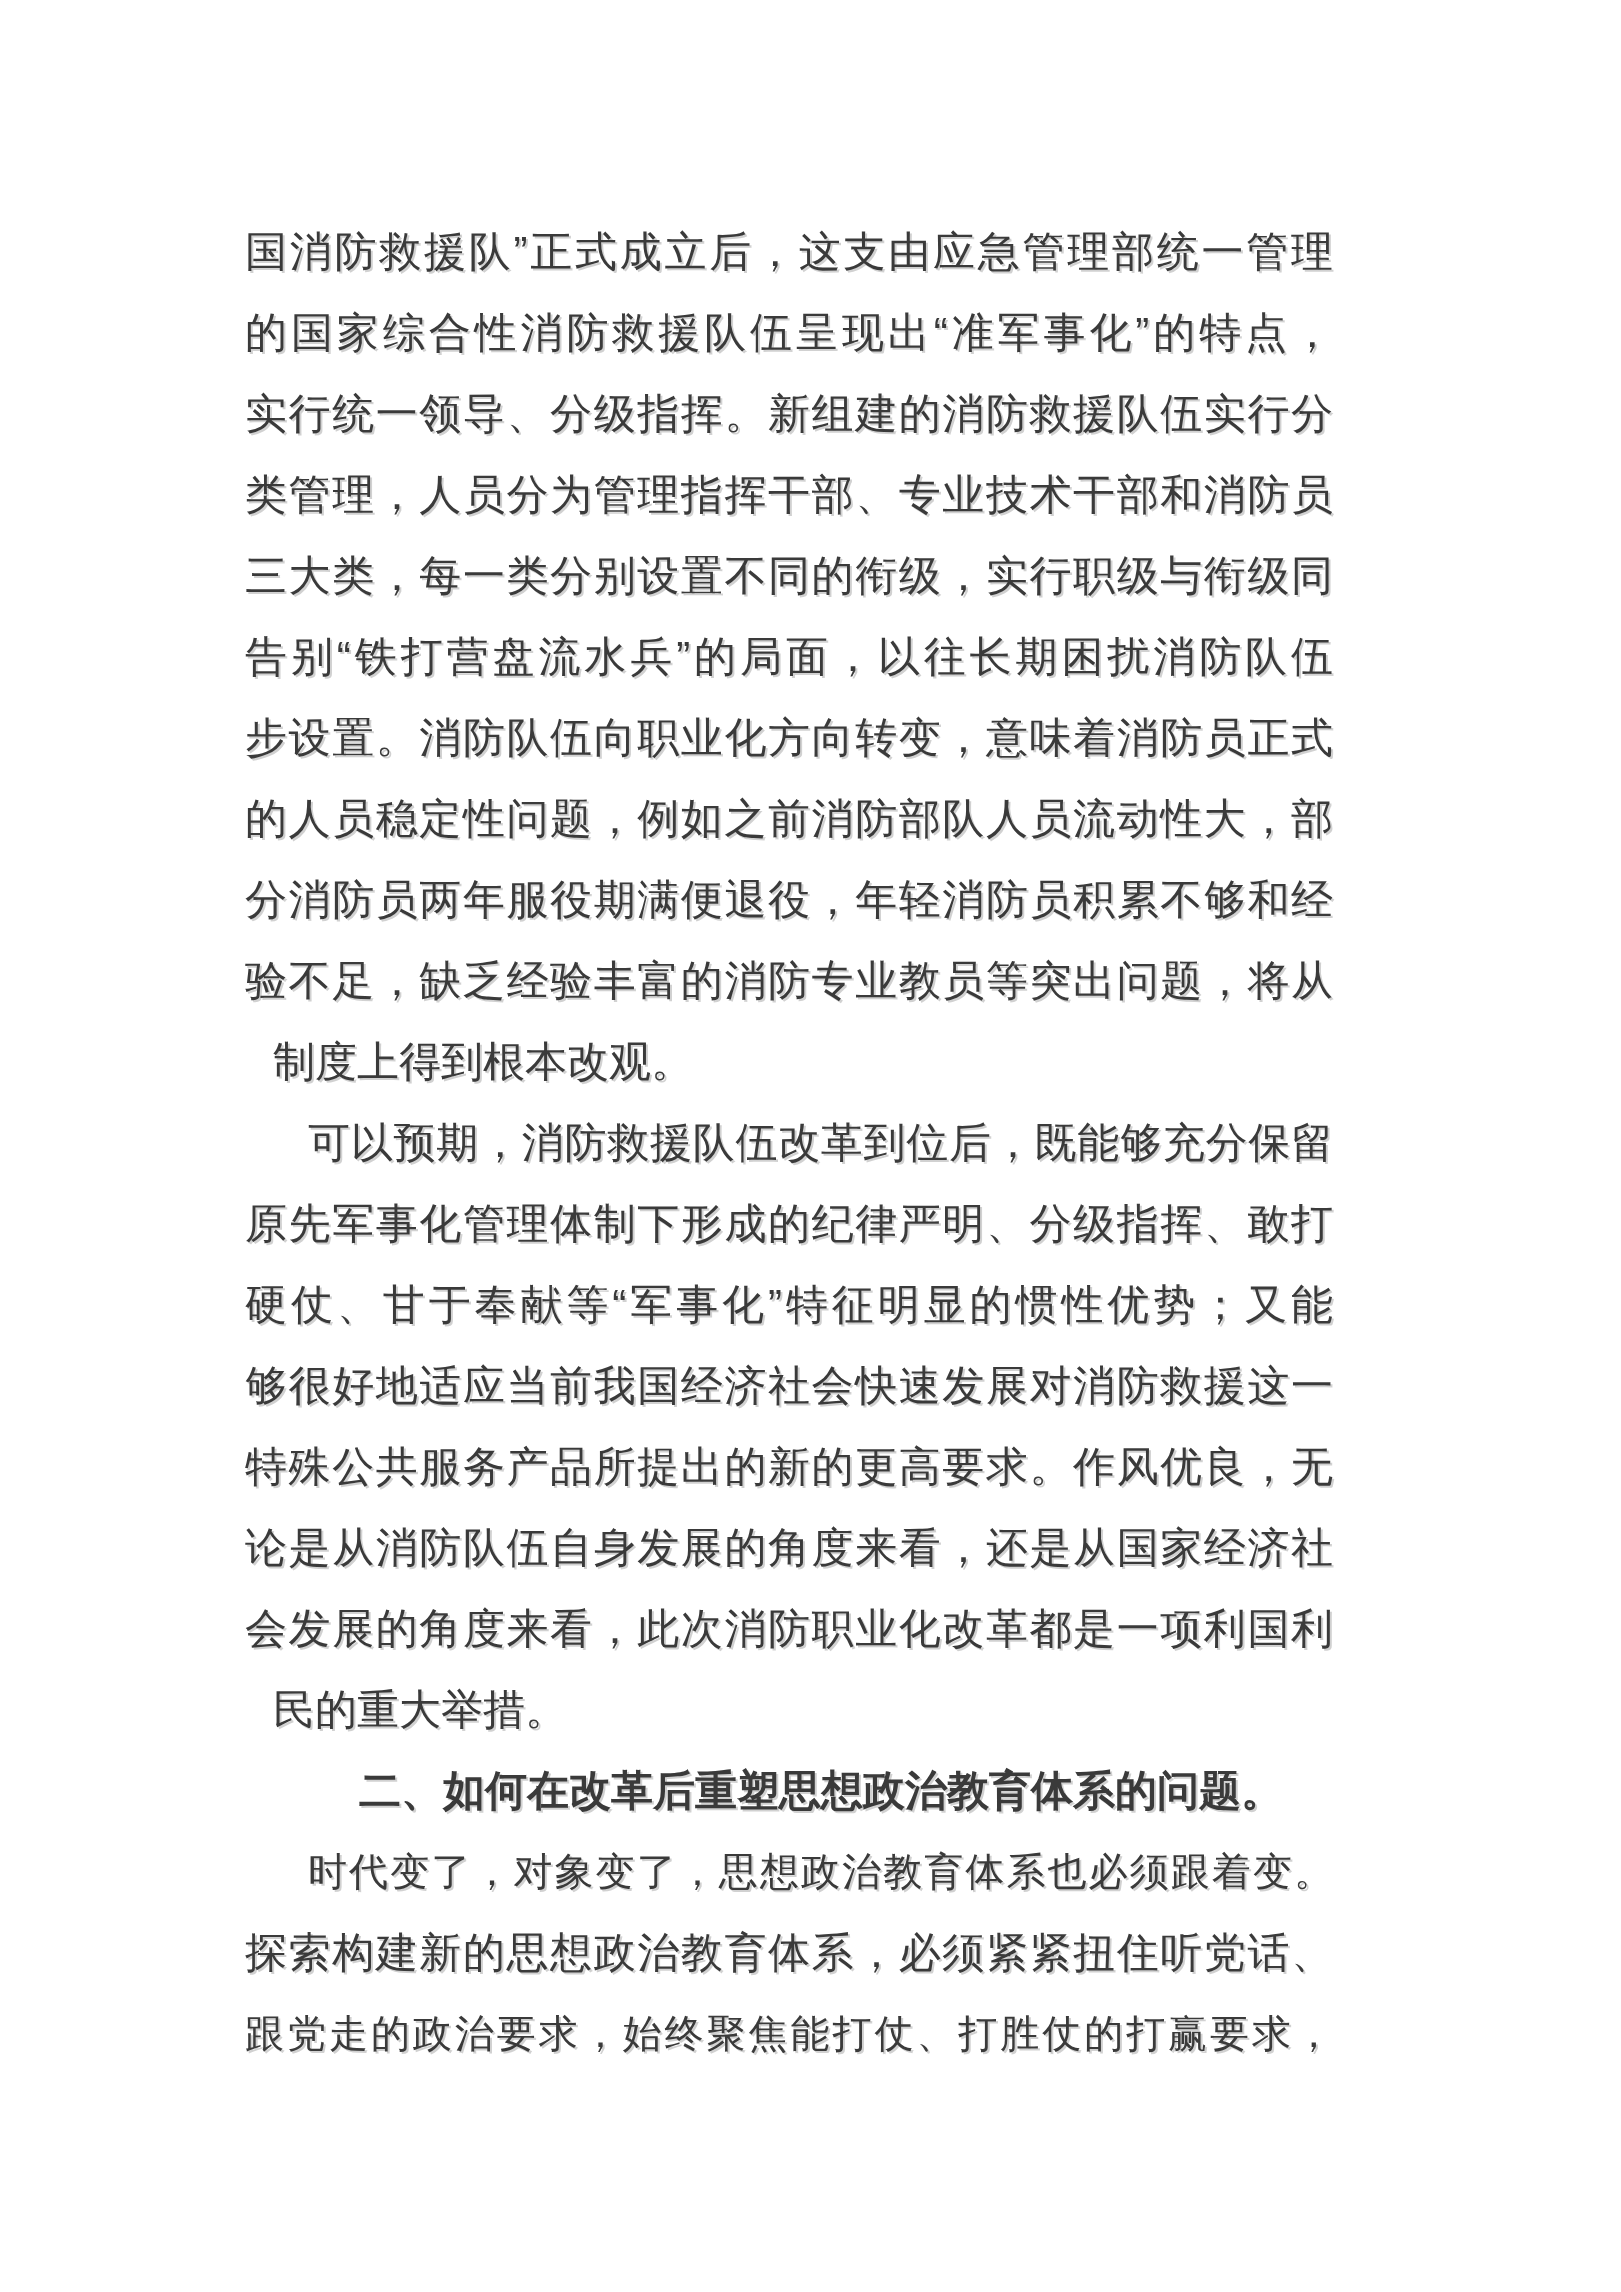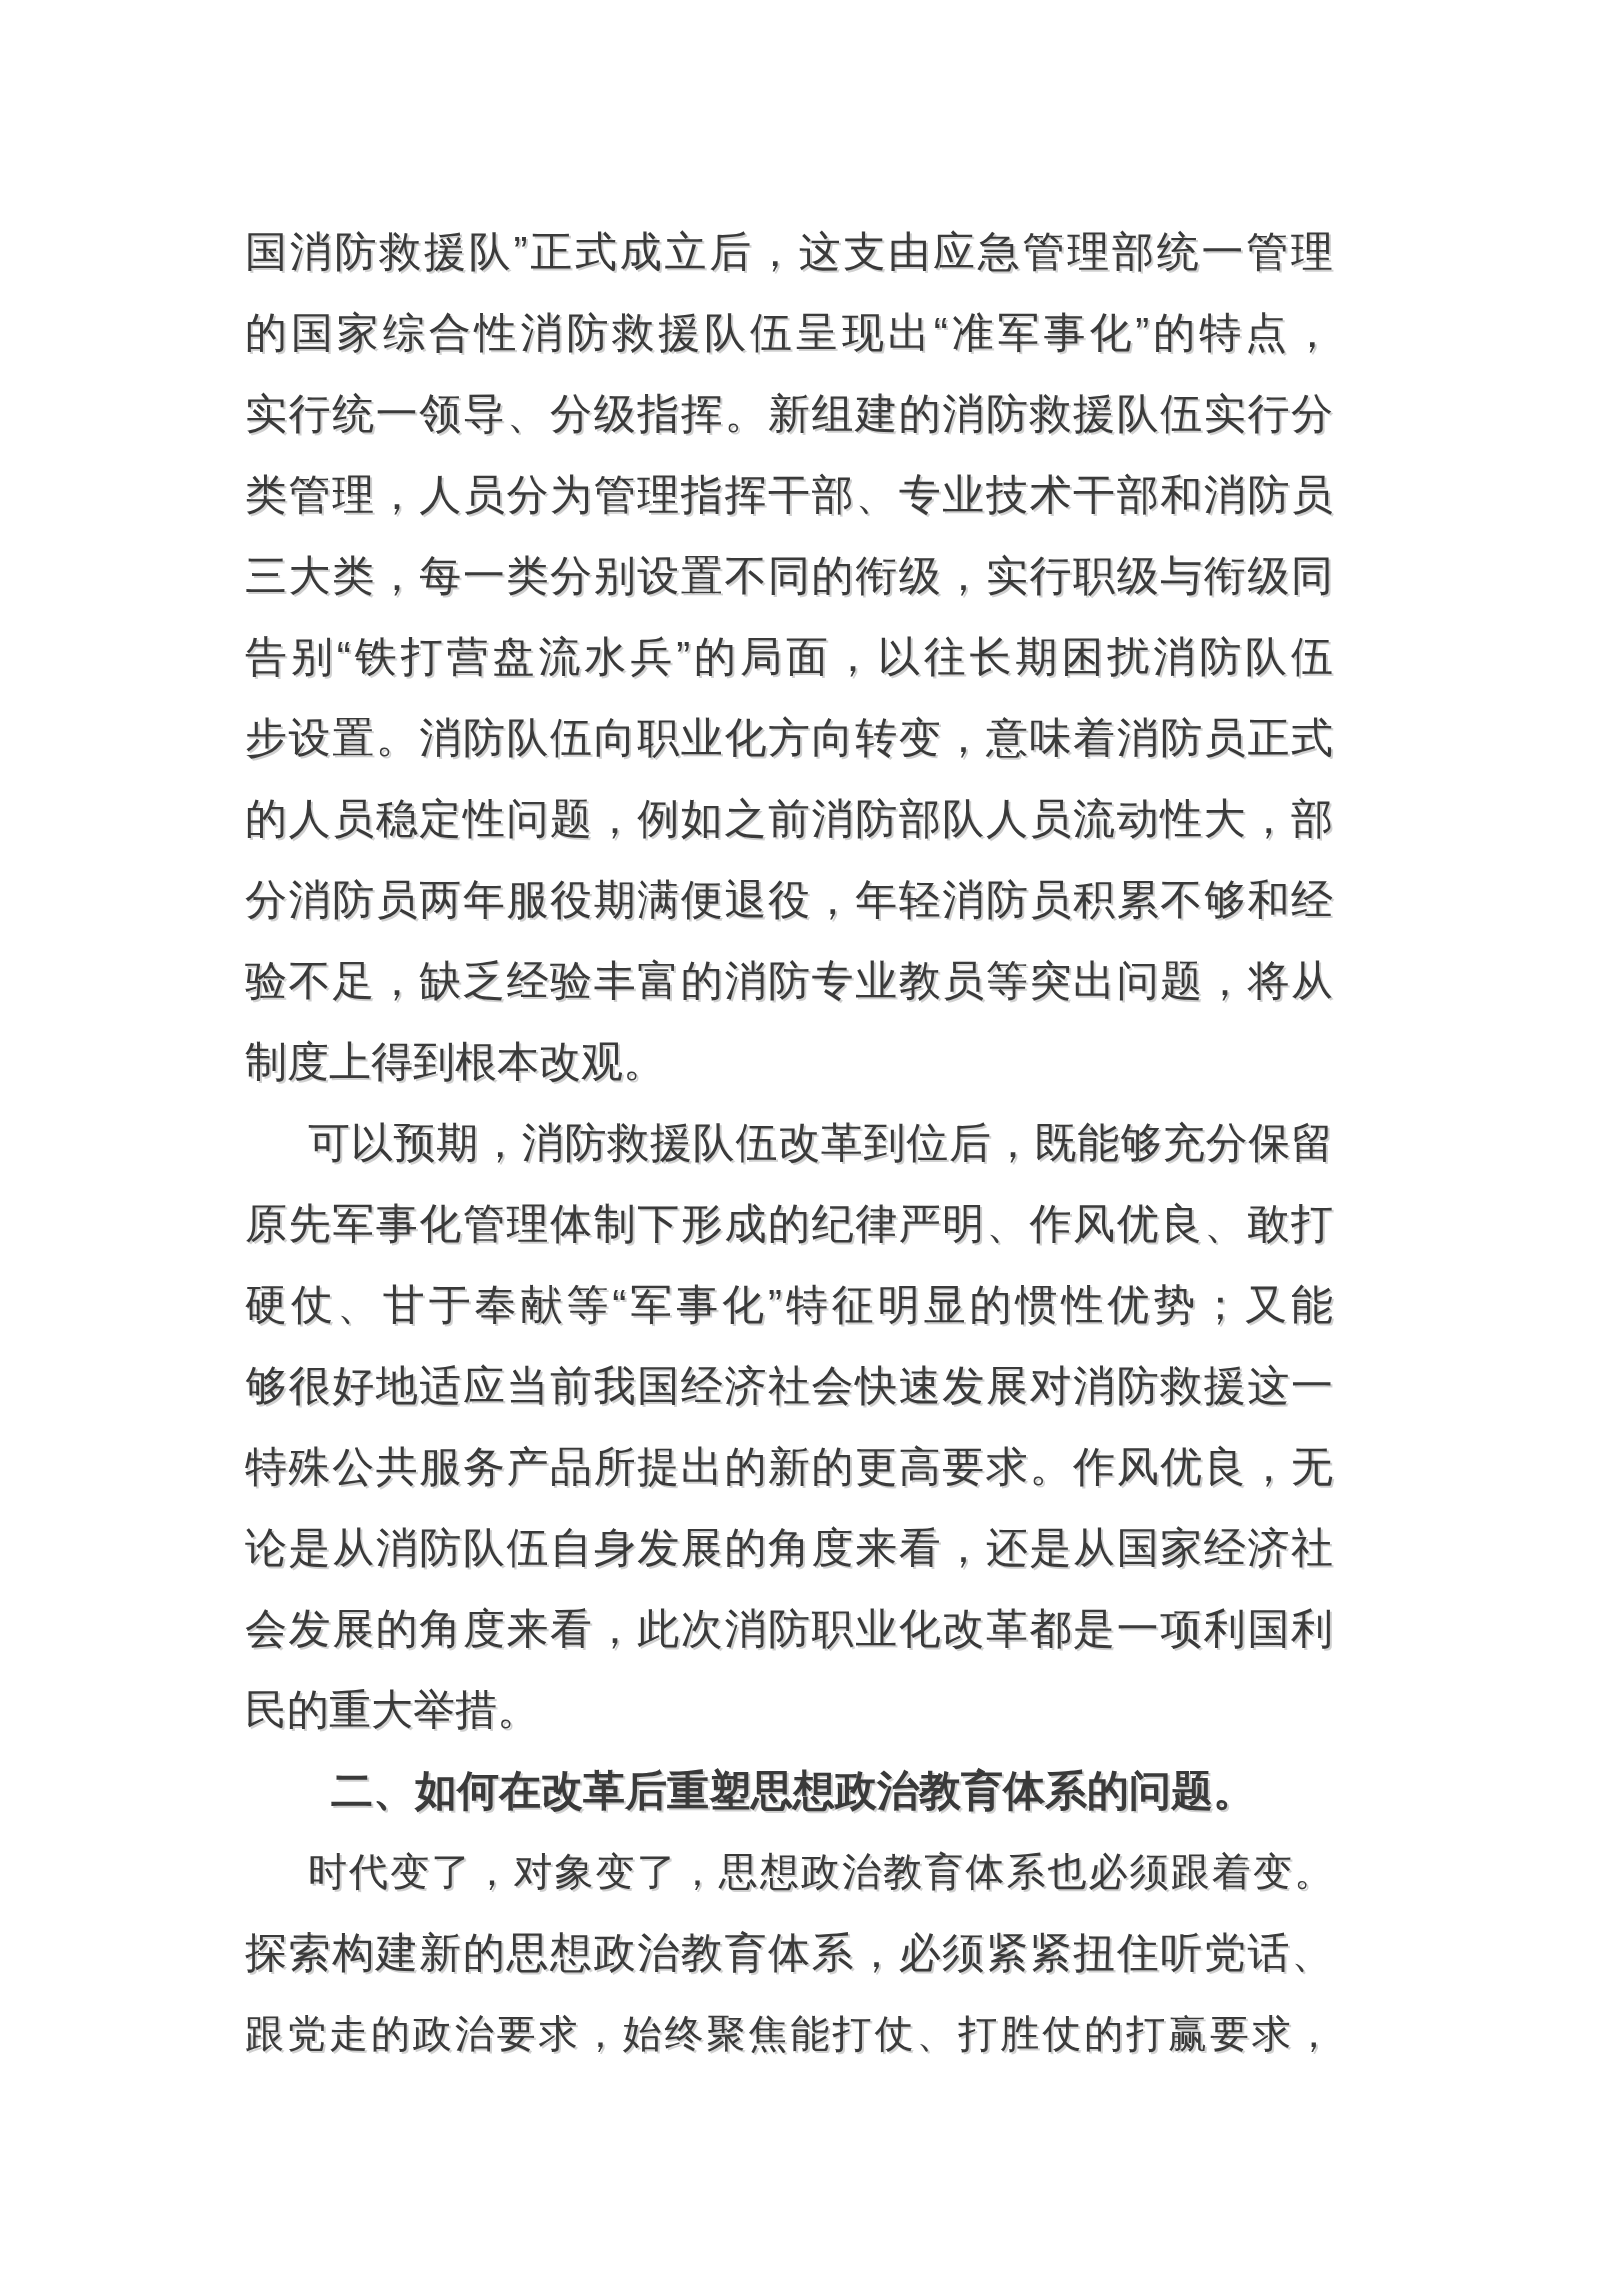--- a/index.html
+++ b/index.html
@@ -28,20 +28,21 @@
     font-size: 42px;
     text-align: justify;
     text-align-last: justify;
     text-justify: inter-character;
     text-shadow: 2px 2px 0 rgba(90, 90, 90, 0.28);
     letter-spacing: 0;
   }
   .line.align-left {
     text-align: left;
     text-align-last: left;
+    margin-left: 28px;
   }
   .line.indent-para {
     padding-left: 63px;
   }
   .line.indent-head {
     padding-left: 86px;
     text-align: right;
   }
   .line.bold {
     font-weight: bold;
@@ -60,21 +61,21 @@
       <div class="line">实行统一领导、分级指挥。新组建的消防救援队伍实行分</div>
       <div class="line">类管理，人员分为管理指挥干部、专业技术干部和消防员</div>
       <div class="line">三大类，每一类分别设置不同的衔级，实行职级与衔级同</div>
       <div class="line">告别“铁打营盘流水兵”的局面，以往长期困扰消防队伍</div>
       <div class="line">步设置。消防队伍向职业化方向转变，意味着消防员正式</div>
       <div class="line">的人员稳定性问题，例如之前消防部队人员流动性大，部</div>
       <div class="line">分消防员两年服役期满便退役，年轻消防员积累不够和经</div>
       <div class="line">验不足，缺乏经验丰富的消防专业教员等突出问题，将从</div>
       <div class="line align-left">制度上得到根本改观。</div>
       <div class="line indent-para">可以预期，消防救援队伍改革到位后，既能够充分保留</div>
-      <div class="line">原先军事化管理体制下形成的纪律严明、作风优良、敢打</div>
+      <div class="line">原先军事化管理体制下形成的纪律严明、分级指挥、敢打</div>
       <div class="line">硬仗、甘于奉献等“军事化”特征明显的惯性优势；又能</div>
       <div class="line">够很好地适应当前我国经济社会快速发展对消防救援这一</div>
       <div class="line">特殊公共服务产品所提出的新的更高要求。作风优良，无</div>
       <div class="line">论是从消防队伍自身发展的角度来看，还是从国家经济社</div>
       <div class="line">会发展的角度来看，此次消防职业化改革都是一项利国利</div>
       <div class="line align-left">民的重大举措。</div>
       <div class="line indent-head bold align-left">二、如何在改革后重塑思想政治教育体系的问题。</div>
       <div class="line indent-para fit">时代变了，对象变了，思想政治教育体系也必须跟着变。</div>
       <div class="line">探索构建新的思想政治教育体系，必须紧紧扭住听党话、</div>
       <div class="line fit">跟党走的政治要求，始终聚焦能打仗、打胜仗的打赢要求，</div>

